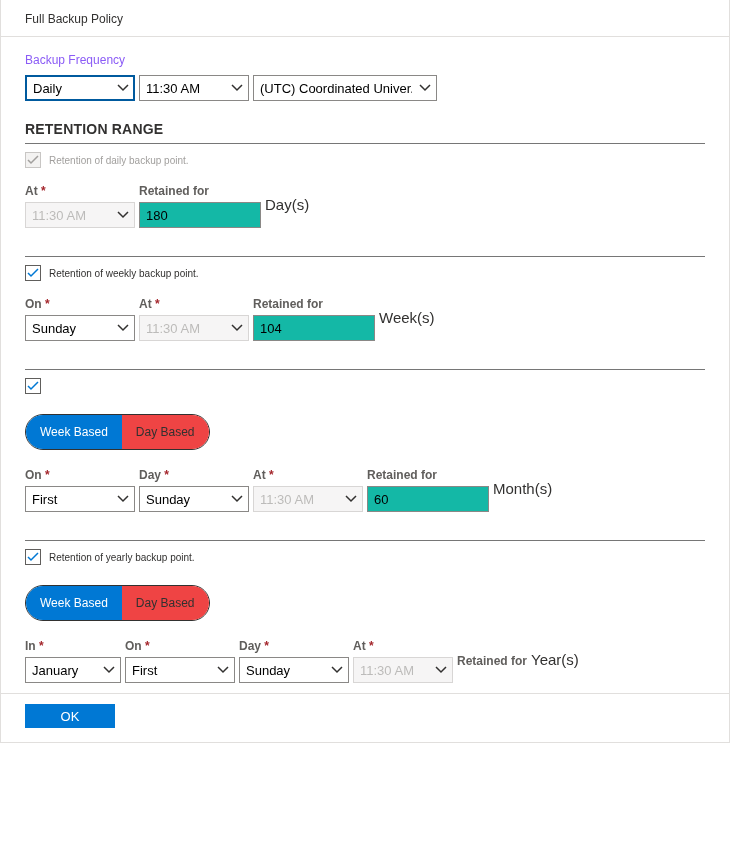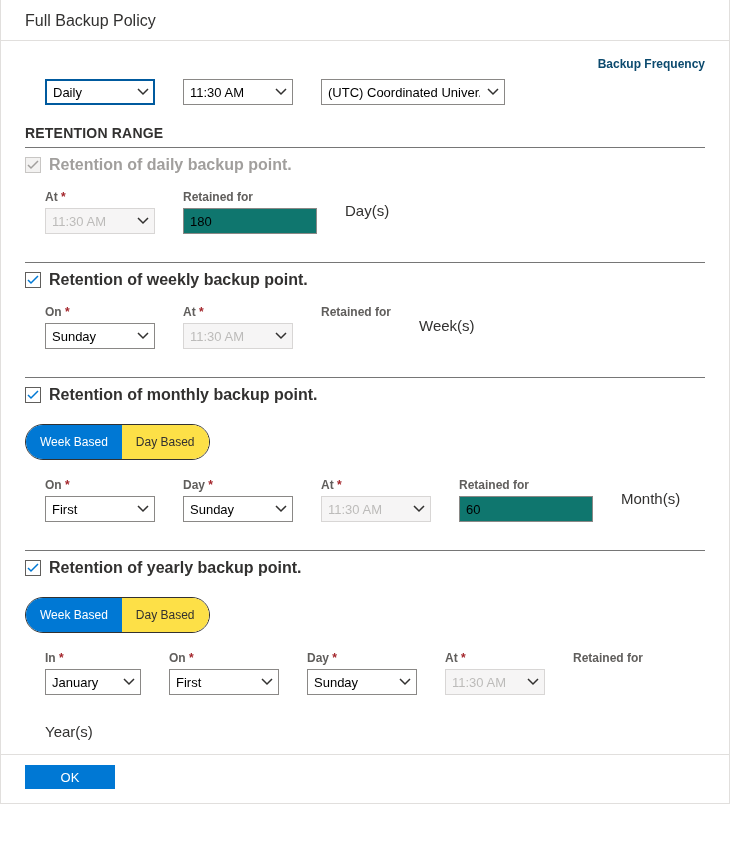--- a/index.html
+++ b/index.html
@@ -10,33 +10,33 @@
     color: #323130;
     background: #fff;
     width: 730px;
   }
   .panel { border: 1px solid #e1dfdd; border-top: none; }
   .header {
     padding: 12px 24px 10px;
     border-bottom: 1px solid #e1dfdd;
   }
   .header h1 {
-    font-size: 16px;
+    font-size: 12px;
     font-weight: 400;
     margin: 0;
   }
   .body { padding: 16px 24px 0; }
   .section-hdr {
     font-size: 14px;
     font-weight: 700;
     letter-spacing: .2px;
     margin: 20px 0 6px;
   }
   .hr { border-top: 1px solid #767676; margin: 0 0 8px; }
-  .row { display: flex; align-items: flex-start; gap: 28px; margin-bottom: 14px; flex-wrap: wrap; margin-left: 20px; }
+  .row { display: flex; align-items: center; gap: 4px; margin-bottom: 14px; flex-wrap: wrap; }
   .field { display: flex; flex-direction: column; gap: 4px; }
   .lbl { font-size: 12px; color: #605e5c; font-weight: 600; }
   .lbl .req { color: #a4262c; }
   .unit { align-self: center; padding-bottom: 4px; font-size: 15px; }
   .select, .tbox {
     height: 26px;
     font-size: 13px;
     font-family: inherit;
     padding: 0 6px;
   }
@@ -49,40 +49,40 @@
   }
   .select-wrap { position: relative; display: inline-block; }
   .select-wrap svg.chev {
     position: absolute; right: 6px; top: 50%; transform: translateY(-50%);
     width: 12px; height: 12px; pointer-events: none;
   }
   .select.primary { border: 2px solid #005a9e; }
   .select.disabled { background: #f3f2f1; color: #a19f9d; border-color: #c8c6c4; }
   .tbox {
     border: 1px solid #8a8886;
-    background: #0f766e;
-    width: 134px;
+    background: #14b8a6;
+    width: 122px;
   }
   .chk-row { display: flex; align-items: center; gap: 8px; margin: 6px 0 16px; }
   .chk {
     width: 16px; height: 16px; border: 1px solid #605e5c; background:#fff;
     display:inline-flex; align-items:center; justify-content:center;
     cursor: pointer;
   }
   .chk svg { width: 12px; height: 12px; }
   .chk.disabled { border-color: #c8c6c4; background: #f3f2f1; cursor: default; }
-  .chk-label { font-size: 16px; font-weight: 700; }
+  .chk-label { font-size: 10px; font-weight: 400; }
   .chk-label.disabled { color: #a19f9d; }
   .pill-group {
     display: inline-flex; border: 1px solid #323130; border-radius: 20px;
     overflow: hidden; height: 36px; align-items:stretch; margin: 4px 0 18px;
   }
   .pill {
     padding: 0 14px; font-size: 12px; display:flex; align-items:center;
-    cursor: pointer; background:#fde047;
+    cursor: pointer; background:#ef4444;
   }
   .pill.active { background:#0078d4; color:#fff; }
   .footer {
     border-top: 1px solid #e1dfdd;
     padding: 10px 24px 14px;
     margin-top: 0;
   }
   .btn-primary {
     background:#0078d4; color:#fff; border:none;
     height: 24px; min-width: 90px; font-size:13px; cursor:pointer;
@@ -92,21 +92,21 @@
 </head>
 <body>
 
 <div class="panel">
   <div class="header">
     <h1>Full Backup Policy</h1>
   </div>
   <div class="body">
 
     <div class="field" style="margin-bottom:8px;">
-      <span class="lbl" style="font-weight:700; color:#0c4a6e;text-align:right;">Backup Frequency</span>
+      <span class="lbl" style="font-weight:400; color:#8b5cf6;">Backup Frequency</span>
     </div>
     <div class="row">
       <div class="select-wrap">
         <select class="select primary" style="width:110px;">
           <option>Daily</option>
         </select>
         <svg class="chev" viewBox="0 0 12 12">
             <path d="M1 3l5 5 5-5" stroke="#323130" stroke-width="1.5" fill="none"></path>
           </svg>
       </div>
@@ -188,34 +188,34 @@
           <select class="select disabled" style="width:110px;" disabled="">
             <option>11:30 AM</option>
           </select>
           <svg class="chev" viewBox="0 0 12 12">
               <path d="M1 3l5 5 5-5" stroke="#323130" stroke-width="1.5" fill="none"></path>
             </svg>
         </div>
       </div>
       <div class="field">
         <span class="lbl">Retained for</span>
+        <input class="tbox" value="104" style="">
       </div>
       <span class="unit">Week(s)</span>
     </div>
 
     <div class="hr"></div>
 
     
     <div class="chk-row">
       <span class="chk">
         <svg viewBox="0 0 12 12">
             <path d="M1 6l3 3 7-7" stroke="#0078d4" stroke-width="1.5" fill="none"></path>
           </svg>
       </span>
-      <span class="chk-label">Retention of monthly backup point.</span>
     </div>
     <div class="pill-group">
       <div class="pill active">Week Based</div>
       <div class="pill">Day Based</div>
     </div>
     <div class="row" style="margin-bottom:28px;">
       <div class="field">
         <span class="lbl"><span>On</span> <span class="req">*</span></span>
         <div class="select-wrap">
           <select class="select" style="width:110px;">

